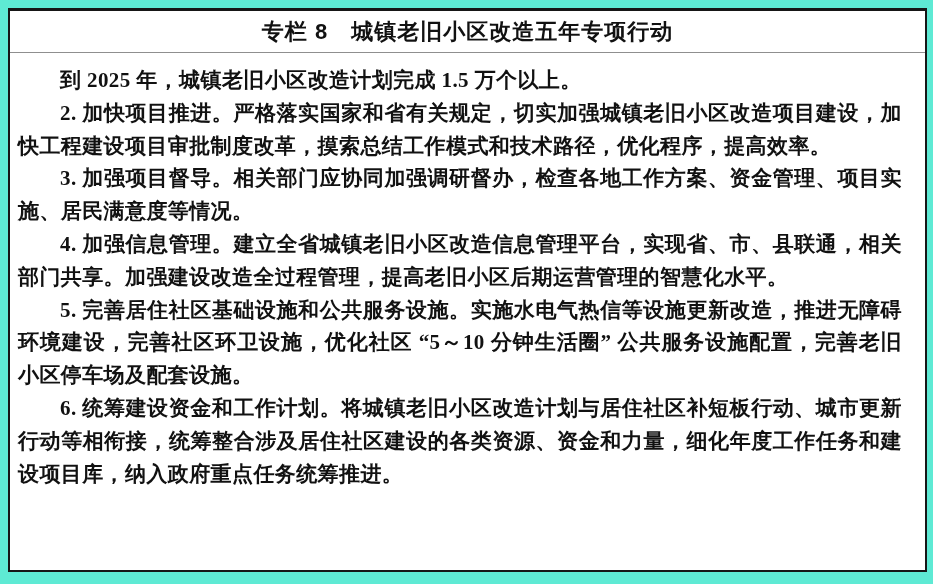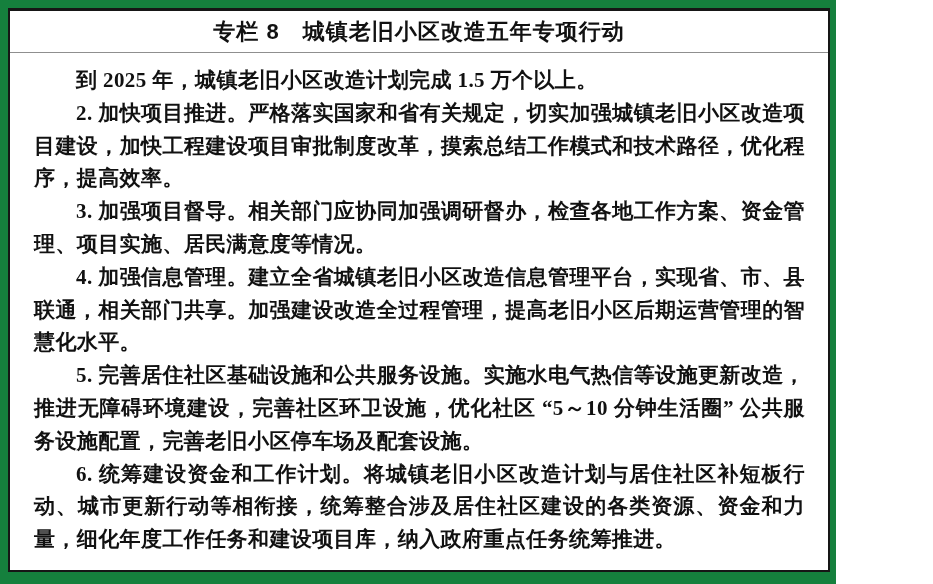--- a/index.html
+++ b/index.html
@@ -5,23 +5,23 @@
   html, body {
     margin: 0;
     padding: 0;
     background: #ffffff;
     width: 933px;
     height: 584px;
     font-family: "Liberation Serif", "DejaVu Serif", serif;
   }
   .canvas {
     position: relative;
-    width: 836px;
+    width: 933px;
     height: 584px;
-    background: #15803d;
+    background: #5eead4;
     overflow: hidden;
   }
   .column-box {
     position: absolute;
     left: 8px;
     top: 8px;
     right: 6px;
     bottom: 12px;
     border: 2px solid #161616;
     border-top-width: 3px;
@@ -38,21 +38,21 @@
     align-items: center;
     justify-content: center;
     font-family: "Liberation Sans", "DejaVu Sans", sans-serif;
     font-weight: 700;
     font-size: 22px;
     color: #111111;
     letter-spacing: 1px;
   }
   .box-body {
     flex: 1 1 auto;
-    padding: 11px 23px 0 24px;
+    padding: 11px 23px 0 8px;
     overflow: hidden;
   }
   .box-body p {
     margin: 0;
     text-indent: 2em;
     font-size: 21px;
     line-height: 32.8px;
     font-weight: 700;
     color: #111111;
     text-align: justify;

